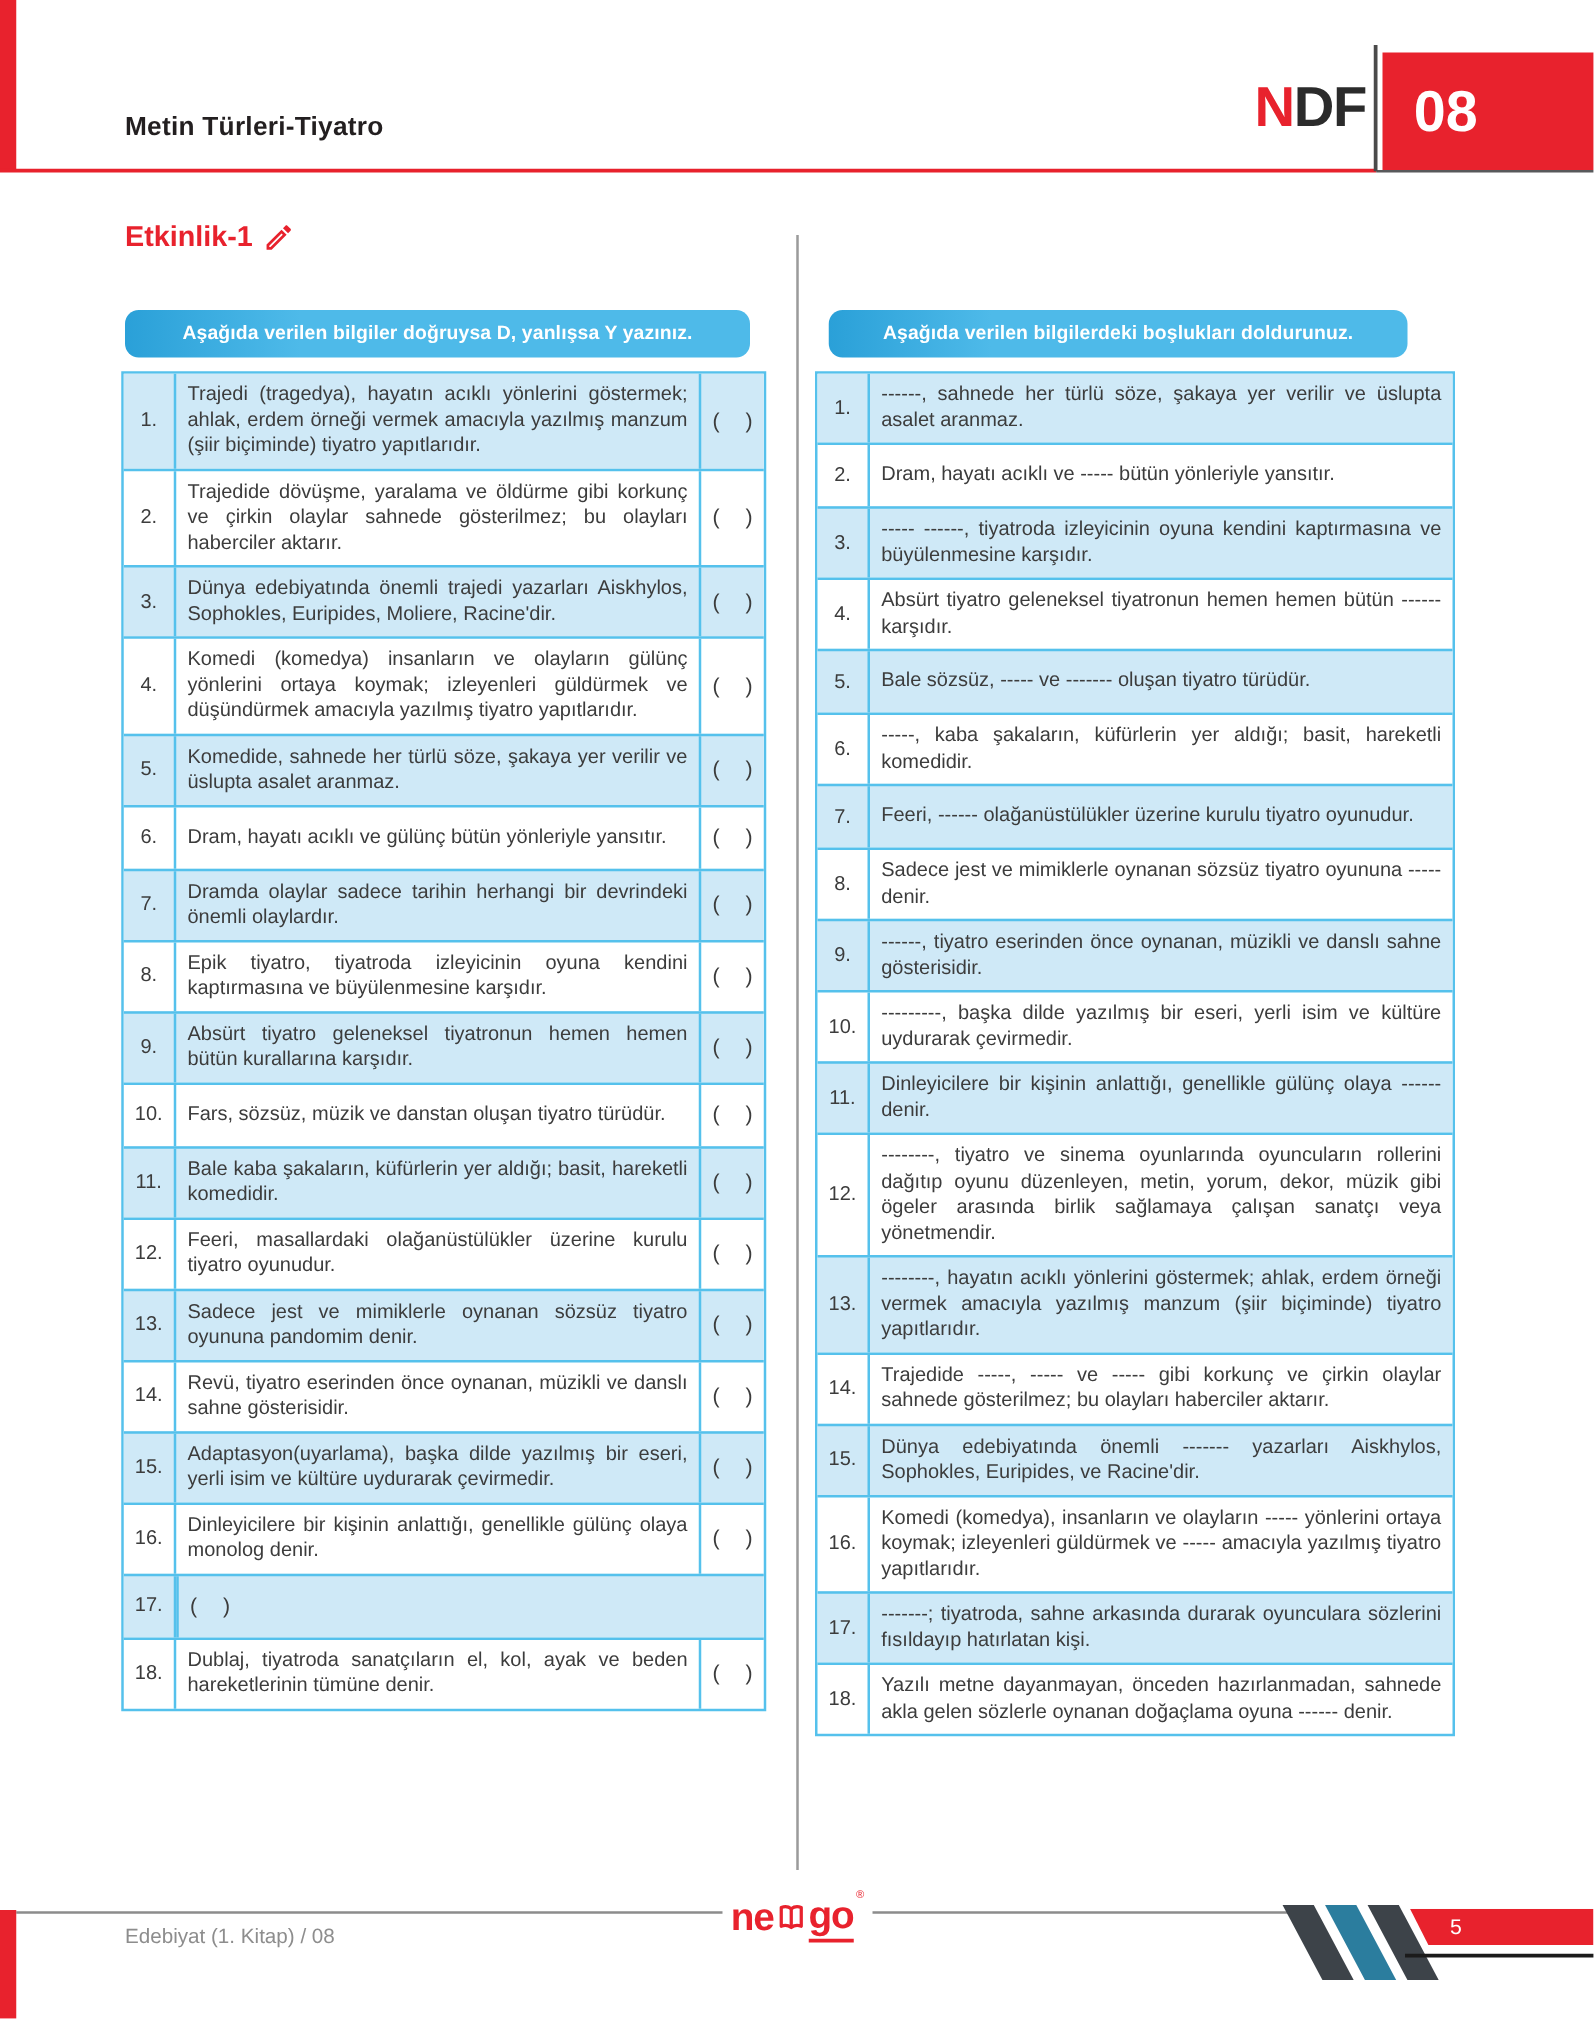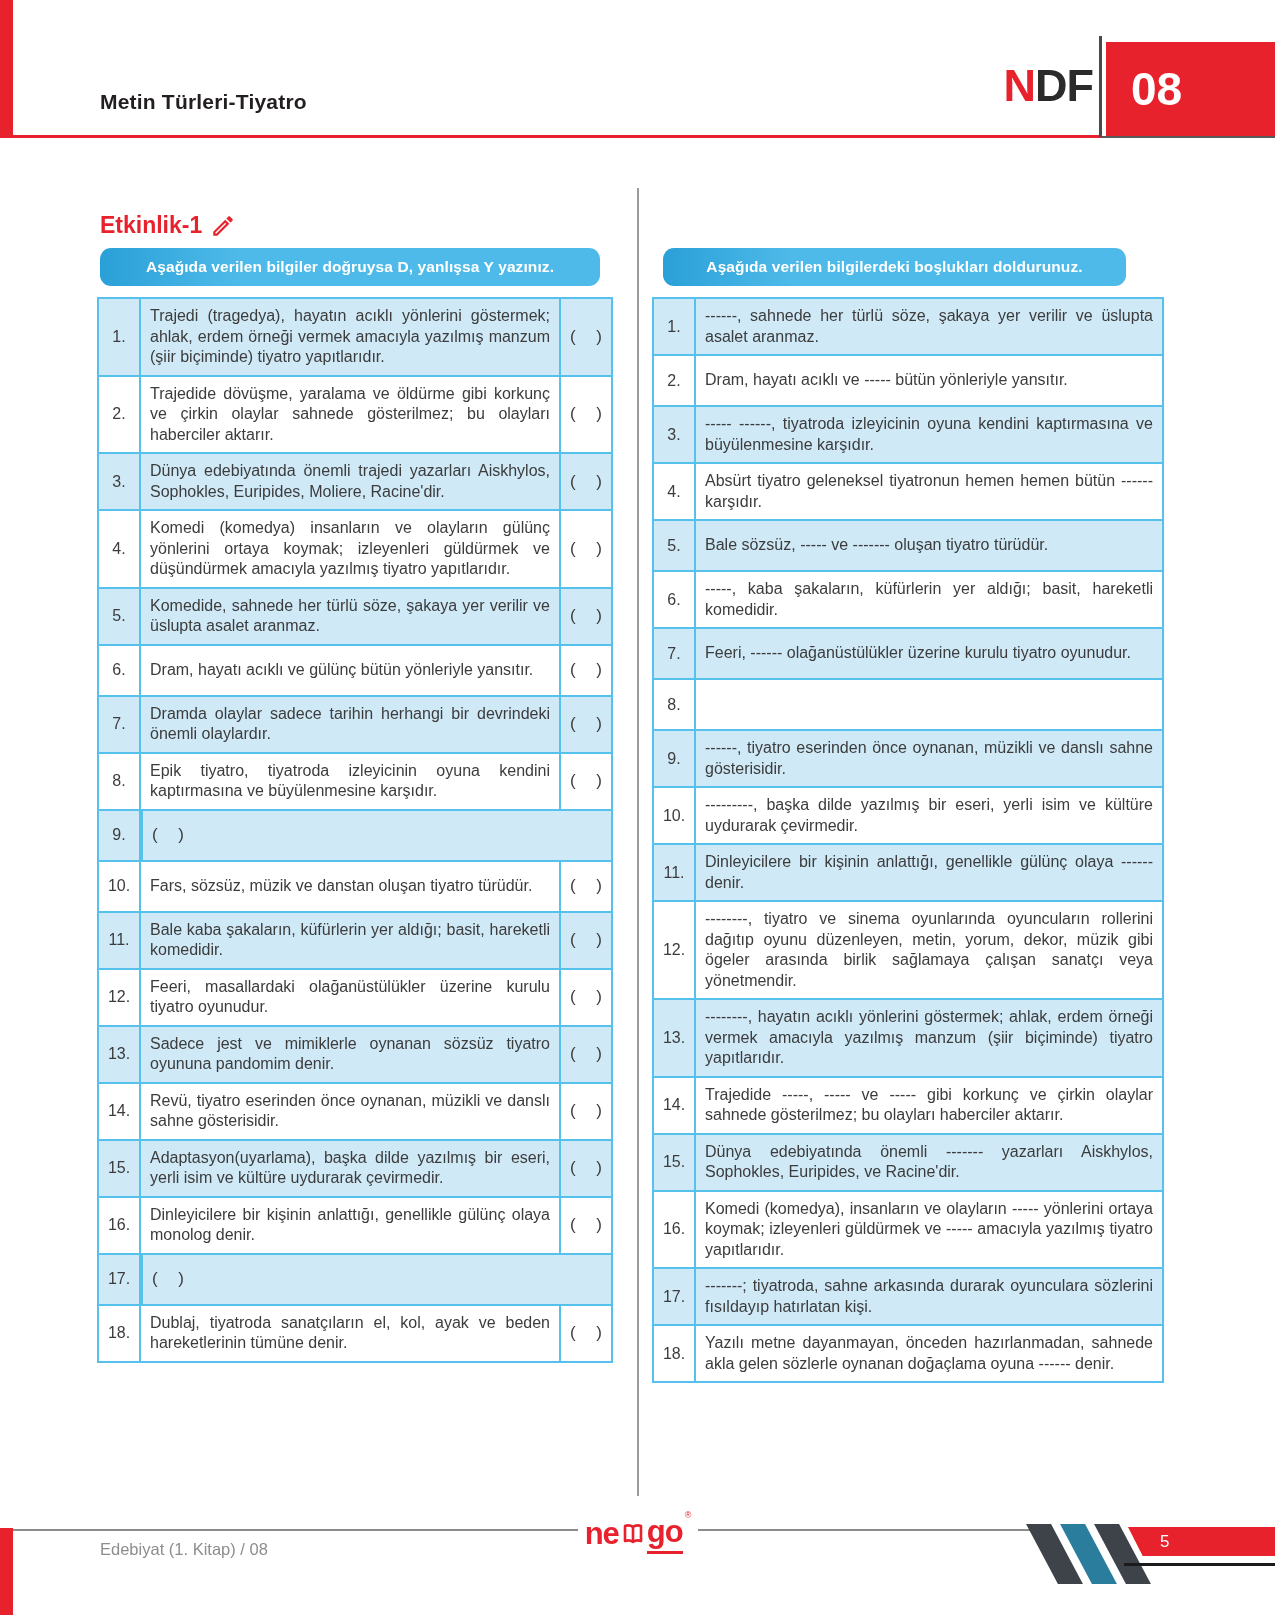--- a/index.html
+++ b/index.html
@@ -25,21 +25,21 @@
   .red-rule{position:absolute;left:0;top:135px;width:1101px;height:3px;background:var(--accent-red);}
   .gray-rule{position:absolute;left:1101px;top:136px;width:174px;height:2px;background:#58595b;}
   .ndf-text{position:absolute;left:975px;top:60px;width:118px;text-align:right;font-size:45px;font-weight:bold;color:#2b2b2b;letter-spacing:-1px;}
   .ndf-text .n-red{color:var(--accent-red);}
   .ndf-divider{position:absolute;left:1099px;top:36px;width:3px;height:101px;background:#4a4a4a;}
   .ndf-box{position:absolute;left:1106px;top:42px;width:169px;height:94px;background:var(--accent-red);color:#fff;
            display:flex;align-items:center;padding-left:25px;font-size:46px;font-weight:bold;letter-spacing:0;}
 
   
   .activity{position:absolute;left:100px;top:176px;display:flex;align-items:center;gap:8px;
-            color:var(--accent-red);font-size:23px;font-weight:bold;margin-top:36px;}
+            color:var(--accent-red);font-size:23px;font-weight:bold;}
   .pencil-icon svg{display:block;}
 
   
   .col-divider{position:absolute;left:637px;top:188px;width:2px;height:1308px;background:#9b9b9b;}
 
   
   .col{position:absolute;top:248px;}
   .col-left{left:97px;width:516px;}
   .col-right{left:652px;width:512px;}
   .pill{height:38px;border-radius:11px;display:flex;align-items:center;justify-content:center;
@@ -190,20 +190,23 @@
             <span>Epik tiyatro, tiyatroda izleyicinin oyuna kendini kaptırmasına ve büyülenmesine karşıdır.</span>
           </div>
     <div class="cell-ans">
       <span>(</span>
       <span>)</span>
     </div>
   </div>
 
   <div class="qrow">
     <div class="cell-num">9.</div>
+    <div class="cell-text">
+            <span>Absürt tiyatro geleneksel tiyatronun hemen hemen bütün kurallarına karşıdır.</span>
+          </div>
     <div class="cell-ans">
       <span>(</span>
       <span>)</span>
     </div>
   </div>
 
   <div class="qrow">
     <div class="cell-num">10.</div>
     <div class="cell-text">
             <span>Fars, sözsüz, müzik ve danstan oluşan tiyatro türüdür.</span>
@@ -348,20 +351,23 @@
 
   <div class="qrow">
     <div class="cell-num">7.</div>
     <div class="cell-text">
             <span>Feeri, ------ olağanüstülükler üzerine kurulu tiyatro oyunudur.</span>
           </div>
   </div>
 
   <div class="qrow">
     <div class="cell-num">8.</div>
+    <div class="cell-text">
+            <span>Sadece jest ve mimiklerle oynanan sözsüz tiyatro oyununa ----- denir.</span>
+          </div>
   </div>
 
   <div class="qrow">
     <div class="cell-num">9.</div>
     <div class="cell-text">
             <span>------, tiyatro eserinden önce oynanan, müzikli ve danslı sahne gösterisidir.</span>
           </div>
   </div>
 
   <div class="qrow">

